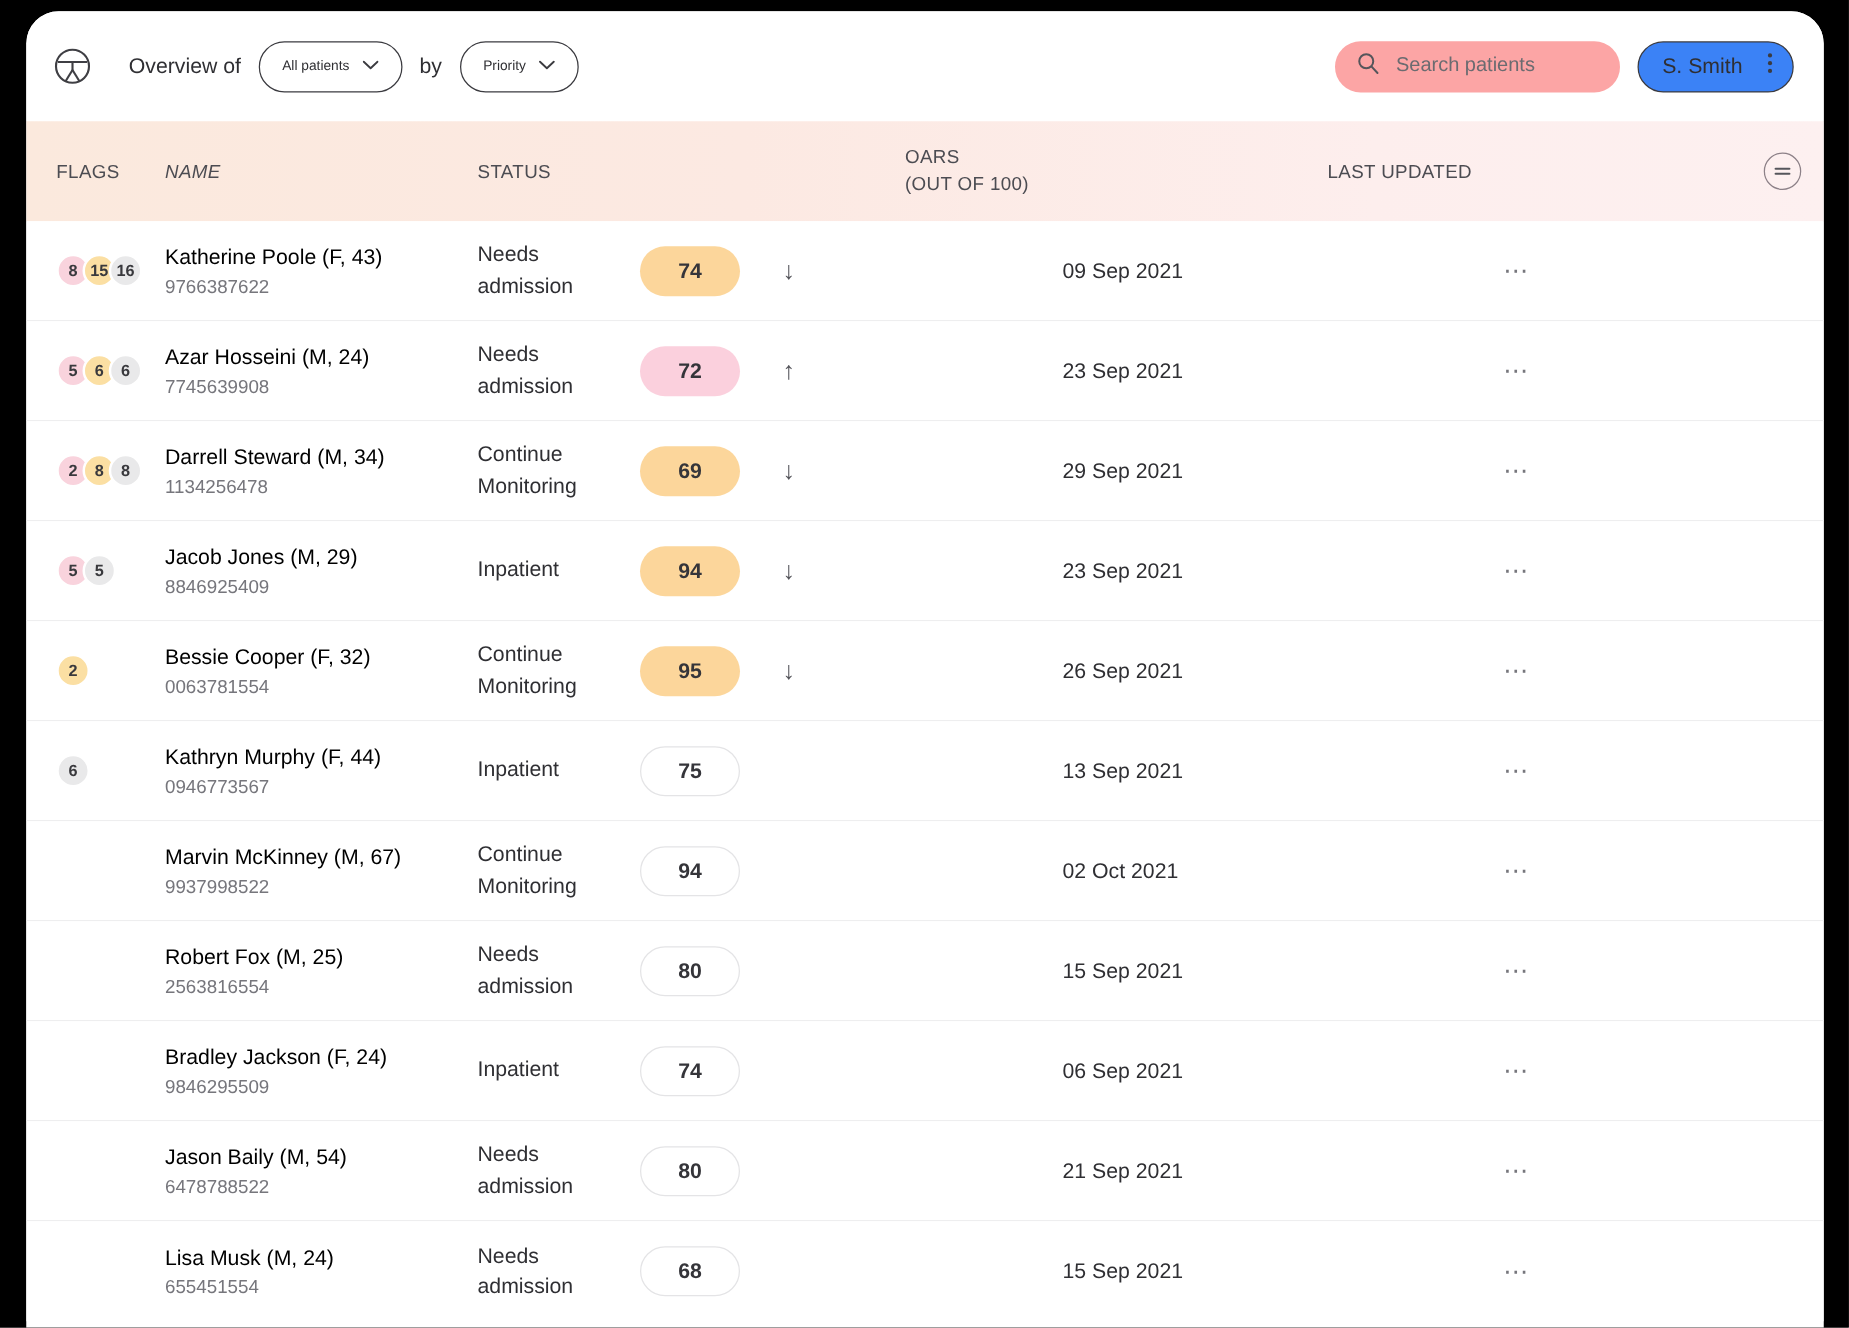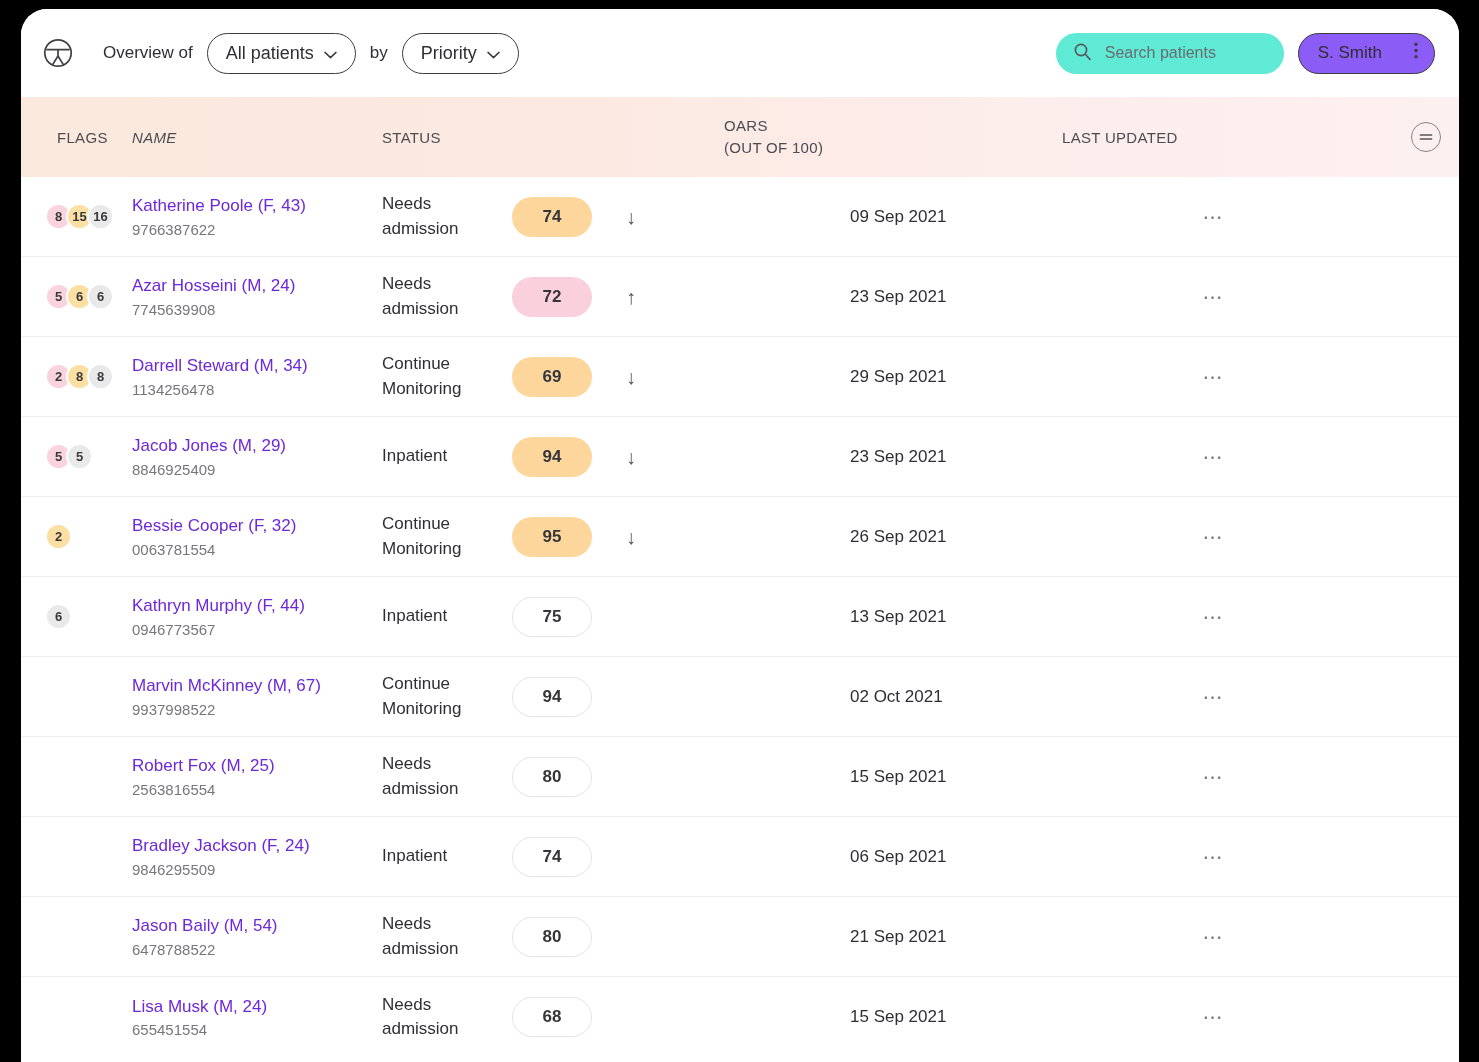--- a/index.html
+++ b/index.html
@@ -40,79 +40,79 @@
     white-space: nowrap;
   }
   .pill-select {
     display: inline-flex;
     align-items: center;
     gap: 10px;
     height: 41px;
     padding: 0 18px;
     border: 1px solid #3b3b40;
     border-radius: 21px;
-    font-size: 18px;
+    font-size: 11px;
     color: #2f2f33;
     background: #fff;
     cursor: pointer;
     white-space: nowrap;
   }
   .by-text {
     font-size: 17px;
     color: #2f2f33;
     margin: 0 14px;
   }
   .spacer { flex: 1 1 auto; }
   .search-box {
     display: flex;
     align-items: center;
     gap: 13px;
     width: 228px;
     height: 41px;
     padding: 0 17px;
-    background: #5eead4;
+    background: #fca5a5;
     border-radius: 21px;
     cursor: text;
   }
   .search-input {
     border: none; outline: none; background: transparent;
     font-family: inherit;
     font-size: 16px;
     color: #5d5d63;
     width: 100%;
   }
   .search-input::placeholder { color: #6b6b70; }
   .user-pill {
     display: inline-flex;
     align-items: center;
-    gap: 32px;
+    gap: 20px;
     height: 41px;
     padding: 0 16px 0 19px;
     margin-left: 14px;
     border: 1px solid #3b3b40;
     border-radius: 21px;
     font-size: 17px;
     color: #2f2f33;
-    background: #8b5cf6;
+    background: #3b82f6;
     cursor: pointer;
     white-space: nowrap;
   }
 
   
   .thead {
     height: 80px;
     display: flex;
     align-items: center;
     background: linear-gradient(to right, #fbe9dd 0%, #fce9e2 40%, #fdeeed 75%, #fdf0f0 100%);
     font-size: 15px;
     letter-spacing: 0.3px;
     color: #4c4c52;
   }
   .th { padding: 0 0 0 0; }
-  .c-flags  { width: 111px; padding-left: 36px; }
+  .c-flags  { width: 111px; padding-left: 24px; }
   .c-name   { width: 250px; font-style: italic; }
   .c-status { width: 342px; }
   .c-oars   { width: 338px; }
   .c-date   { width: 330px; }
   .c-menu   { width: 67px; display: flex; justify-content: center; }
   .oars-head { line-height: 1.45; }
 
   .filter-btn {
     width: 30px; height: 30px;
     border: 1px solid #8d8188;
@@ -143,21 +143,21 @@
     border: 2px solid #fff;
     margin-left: -6px;
   }
   .flag:first-child { margin-left: 0; }
   .flag.pink   { background: #f9d3dd; }
   .flag.yellow { background: #fbdfa3; }
   .flag.grey   { background: #e9e9ea; }
 
   
   .namecell { width: 250px; }
-  .pname { font-size: 17px; color: #6d28d9; line-height: 1.35; white-space: nowrap; }
+  .pname { font-size: 17px; color: #000000; line-height: 1.35; white-space: nowrap; }
   .pid   { font-size: 15px; color: #76767c; margin-top: 3px; }
 
   
   .statuscell {
     width: 342px;
     font-size: 17px;
     color: #2f2f33;
     line-height: 1.42;
     max-width: 130px;
   }

